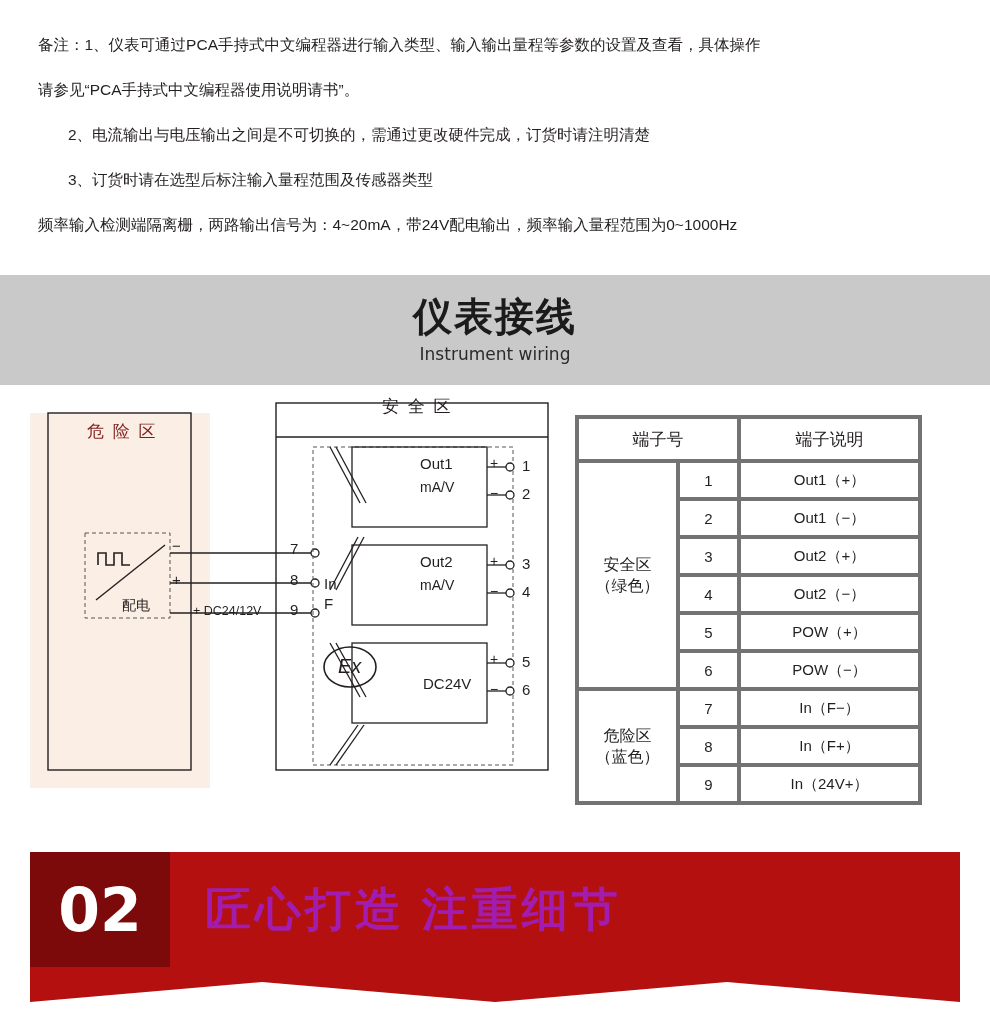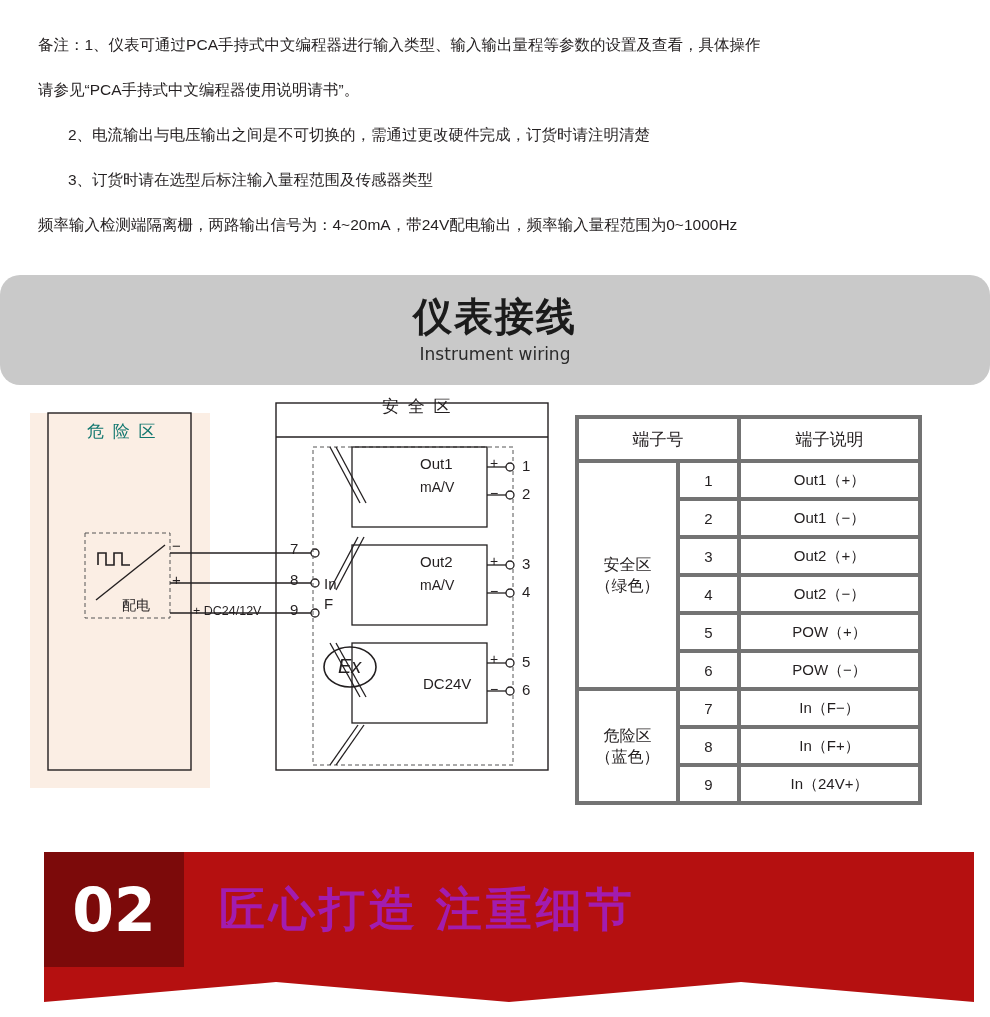--- a/index.html
+++ b/index.html
@@ -14,21 +14,21 @@
   
   .notes{padding:14px 22px 4px 22px;font-size:15.5px;line-height:29px;}
   .notes p{margin:16px;}
   .indent2{padding-left:30px;}
 
   
   .band{
     margin-top:16px;
     height:110px;
     background:#c9c9c9;
-    display:flex;flex-direction:column;align-items:center;justify-content:center;border-radius:20px;
+    display:flex;flex-direction:column;align-items:center;justify-content:center;
   }
   .band .cn{
     font-size:39px;font-weight:bold;color:#1b1b1b;letter-spacing:2px;
     line-height:46px;
   }
   .band .en{
     font-size:17px;color:#2b2b2b;line-height:24px;margin-top:2px;
     font-family:"DejaVu Sans",sans-serif;
   }
 
@@ -47,21 +47,21 @@
   }
   .term-table .hdr{height:38px;font-size:17px;}
   .term-table .c-no{width:55px;}
   .term-table .c-zone{width:95px;}
   .term-table .c-desc{width:175px;}
   .term-table td{height:32px;}
   .zone-cell{font-size:16px;line-height:21px;}
 
   
   .banner{
-    position:absolute;left:14px;bottom:0;width:824px;height:175px;
+    position:absolute;left:0;bottom:0;width:824px;height:175px;
   }
 </style>
 </head>
 <body>
 
 <div class="page">
 
   <div class="notes">
     <p>备注：1、仪表可通过PCA手持式中文编程器进行输入类型、输入输出量程等参数的设置及查看，具体操作</p>
     <p>请参见“PCA手持式中文编程器使用说明请书”。</p>
@@ -125,21 +125,21 @@
       <circle cx="510" cy="208" r="4" fill="#fff" stroke="#231f20" stroke-width="1.3"></circle>
 
       <line x1="487" y1="278" x2="507" y2="278" stroke="#231f20" stroke-width="1.3"></line>
       <circle cx="510" cy="278" r="4" fill="#fff" stroke="#231f20" stroke-width="1.3"></circle>
       <line x1="487" y1="306" x2="507" y2="306" stroke="#231f20" stroke-width="1.3"></line>
       <circle cx="510" cy="306" r="4" fill="#fff" stroke="#231f20" stroke-width="1.3"></circle>
 
       <ellipse cx="350" cy="282" rx="26" ry="20" fill="none" stroke="#231f20" stroke-width="1.6"></ellipse>
     </svg>
 
-    <div style="position:absolute;left:87px;top:35px;font-size:17px;color:#0f766e;letter-spacing:2px;">危 险 区</div>
+    <div style="position:absolute;left:87px;top:35px;font-size:17px;color:#7f1d1d;letter-spacing:2px;">危 险 区</div>
 
     <div style="position:absolute;left:382px;top:10px;font-size:17px;letter-spacing:2px;">安 全 区</div>
 
     <div style="position:absolute;left:122px;top:212px;font-size:14px;">配电</div>
 
     <div style="position:absolute;left:172px;top:152px;font-size:15px;">−</div>
     <div style="position:absolute;left:172px;top:186px;font-size:15px;">+</div>
     <div style="position:absolute;left:193px;top:219px;font-size:12.5px;">+ DC24/12V</div>
 
     <div style="position:absolute;left:290px;top:155px;font-size:15px;">7</div>

